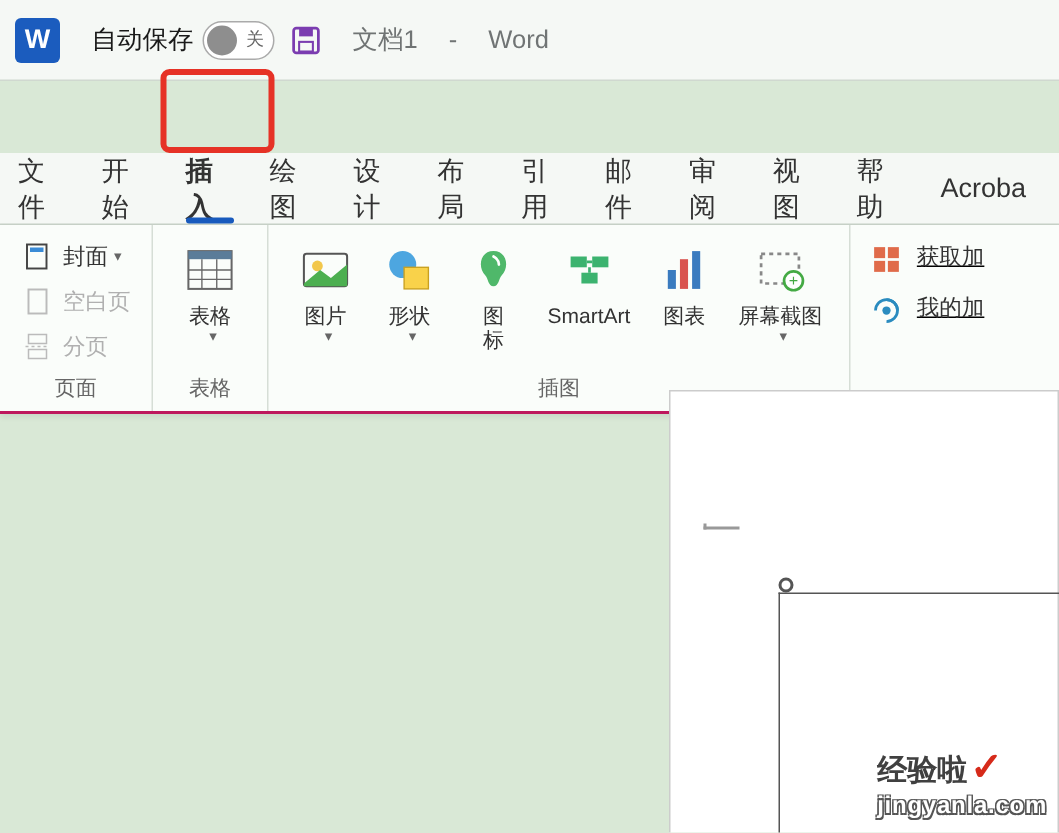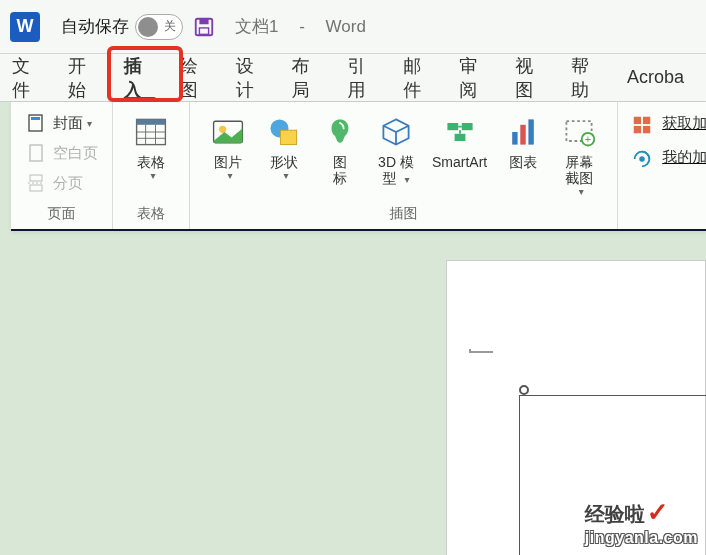--- a/index.html
+++ b/index.html
@@ -7,26 +7,26 @@
   .titlebar { height:54px; background:#f5f8f5; display:flex; align-items:center; padding:0 10px; border-bottom:1px solid #d0d8d0; }
   .word-badge { width:30px; height:30px; background:#1b5cbe; color:#fff; border-radius:4px; display:flex; align-items:center; justify-content:center; font-weight:bold; font-size:18px; margin-right:10px; }
   .autosave-label { font-size:17px; color:#1a1a1a; margin-right:6px;margin-left:11px; }
   .toggle { width:48px; height:26px; background:#fff; border:1px solid #aaa; border-radius:13px; display:flex; align-items:center; padding:2px; position:relative; margin-right:10px; }
   .toggle .knob { width:20px; height:20px; background:#8e8e8e; border-radius:50%; }
   .toggle .state { position:absolute; right:6px; font-size:12px; color:#666; }
   .save-icon { width:22px; height:22px; margin-right:20px; }
   .doc-title { font-size:17px; color:#707474; display:flex; align-items:center;gap:12px; }
   .doc-title .part1 { color:#707474; }
   .doc-title .part2 { color:#707474; margin-left:4px;}
-  .tabs { height:48px; background:#f5f8f5; display:flex; align-items:stretch; padding:0 10px 0 0; border-bottom:1px solid #c8d2c8; }
+  .tabs { height:48px; background:#f5f8f5; display:flex; align-items:stretch; padding:0 10px 0 0; border-bottom:1px solid #c8d2c8;margin-top:48px; }
   .tab { padding:0 12px; display:flex; align-items:center; font-size:18px; color:#333; cursor:pointer; position:relative;}
   .tab.active { font-weight:bold; }
   .tab.active::after { content:""; position:absolute; bottom:0; left:12px; right:12px; height:4px; background:#185abd; border-radius:2px;}
   .highlight-box { position:absolute; border:4px solid #e63226; border-radius:6px; pointer-events:none; z-index:5; }
-  .ribbon { background:#fafdfa; display:flex; border-bottom:2px solid #0f172a; box-shadow:0 2px 4px rgba(0,0,0,0.08);margin-left:11px;}
+  .ribbon { background:#fafdfa; display:flex; border-bottom:2px solid #be185d; box-shadow:0 2px 4px rgba(0,0,0,0.08);}
   .ribgroup { border-right:1px solid #d6ded6; padding:6px 10px 2px 10px; display:flex; flex-direction:column; align-items:center; }
   .ribgroup-top { flex:1; display:flex; }
   .ribgroup-label { font-size:14px; color:#666; padding:4px 0 4px 0; }
   .smallbtns { display:flex; flex-direction:column; }
   .smallbtn { display:flex; align-items:center; padding:3px 4px; margin:2px 0; cursor:pointer; }
   .smallbtn.disabled .sbl { color:#b0b0b0; }
   .smallbtn .icon { width:22px; height:20px; margin-right:6px; display:flex; align-items:center; justify-content:center;}
   .sbl { font-size:15px; color:#333; white-space:nowrap;}
   .drop { font-size:10px; color:#666; margin-left:4px;}
   .bigbtn { display:flex; flex-direction:column; align-items:center; padding:4px 8px; cursor:pointer; }
@@ -174,29 +174,20 @@
             <svg viewBox="0 0 40 40" width="36" height="36">
               <path d="M20 6 C30 6 32 18 26 24 C24 26 24 32 20 32 C16 32 16 26 14 24 C8 18 10 6 20 6 Z" fill="#4fb86a"></path>
               <path d="M24 16 C24 12 20 10 20 10" fill="none" stroke="#fff" stroke-width="2" stroke-linecap="round"></path>
             </svg>
           </div>
         <div class="biglabel"><span>图</span><br><span>标</span></div>
       </div>
       <div class="bigbtn">
         <div class="bigicon">
             <svg viewBox="0 0 40 40" width="36" height="36">
-              <path d="M20 6 L34 13 L34 27 L20 34 L6 27 L6 13 Z" fill="none" stroke="#3a7bbf" stroke-width="2"></path>
-              <path d="M6 13 L20 20 L34 13 M20 20 L20 34" fill="none" stroke="#3a7bbf" stroke-width="2"></path>
-            </svg>
-          </div>
-        <div class="biglabel"><span>3D 模</span><br><span>型</span> <span class="drop">▾</span></div>
-      </div>
-      <div class="bigbtn">
-        <div class="bigicon">
-            <svg viewBox="0 0 40 40" width="36" height="36">
               <rect x="6" y="10" width="12" height="8" fill="#3cb36f"></rect>
               <rect x="22" y="10" width="12" height="8" fill="#3cb36f"></rect>
               <rect x="14" y="22" width="12" height="8" fill="#3cb36f"></rect>
               <path d="M18 14 L22 14 M20 18 L20 22" stroke="#3cb36f" stroke-width="2" fill="none"></path>
               <path d="M14 14 L10 14" stroke="#3cb36f" fill="none"></path>
             </svg>
           </div>
         <div class="biglabel"><span>SmartArt</span></div>
       </div>
       <div class="bigbtn">

